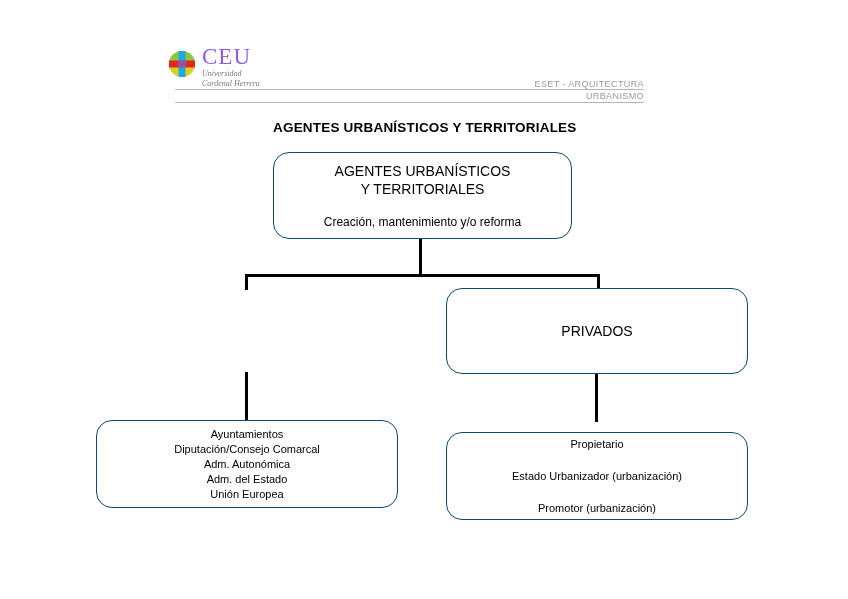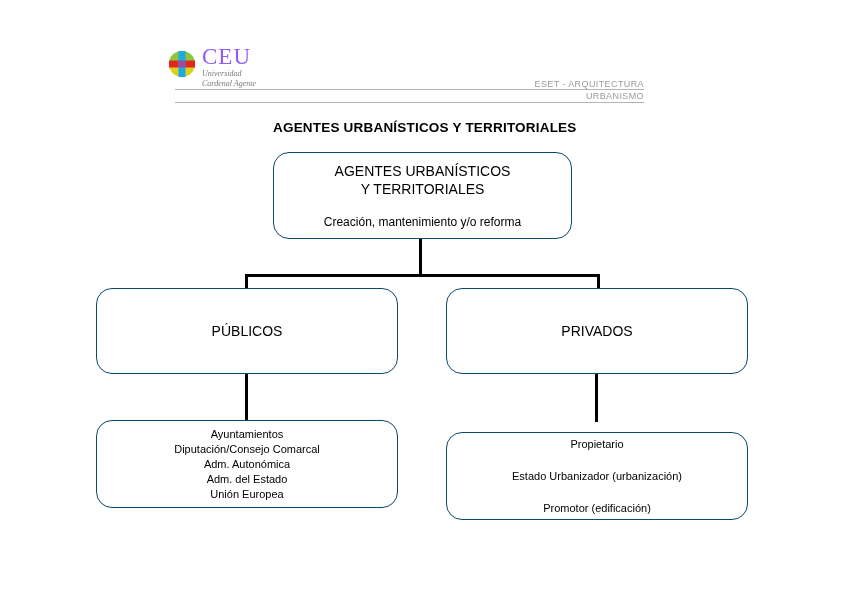--- a/index.html
+++ b/index.html
@@ -220,21 +220,21 @@
     <svg class="logo-mark" viewBox="0 0 28 28" xmlns="http://www.w3.org/2000/svg">
       <circle cx="14" cy="14" r="13" fill="#d9d21a"></circle>
       <path d="M14 1 a13 13 0 0 1 13 13 l-13 0 z" fill="#8cc63e"></path>
       <path d="M1 14 a13 13 0 0 1 13 -13 l0 13 z" fill="#8cc63e"></path>
       <rect x="1" y="10.5" width="26" height="7" fill="#e2281e"></rect>
       <rect x="10.5" y="1" width="7" height="26" fill="#1fa9e0"></rect>
       <rect x="10.5" y="10.5" width="7" height="7" fill="#9a4ea0"></rect>
     </svg>
     <div class="logo-word">CEU</div>
     <div class="logo-sub">Universidad
-Cardenal Agente</div>
+Cardenal Herrera</div>
   </div>
 
   <div class="rule-top"></div>
 
   <div class="hdr-right">
     <div class="hdr-line1">ESET - ARQUITECTURA</div>
     <div class="hdr-line2">URBANISMO</div>
   </div>
 
   <div class="rule-bottom"></div>
@@ -247,35 +247,32 @@
   <div class="conn conn-stub-right"></div>
   <div class="conn conn-pub-down"></div>
   <div class="conn conn-priv-down"></div>
 
   <div class="node node-root">
     <div class="root-title">AGENTES URBANÍSTICOS
 Y TERRITORIALES</div>
     <div class="root-sub">Creación, mantenimiento y/o reforma</div>
   </div>
 
-  <div class="node node-publicos">
-    <div class="node-mid-label">PÚBLICOS</div>
-  </div>
 
   <div class="node node-privados">
     <div class="node-mid-label">PRIVADOS</div>
   </div>
 
   <div class="node node-pub-list">
     <div class="leaf-line">Ayuntamientos</div>
     <div class="leaf-line">Diputación/Consejo Comarcal</div>
     <div class="leaf-line">Adm. Autonómica</div>
     <div class="leaf-line">Adm. del Estado</div>
     <div class="leaf-line">Unión Europea</div>
   </div>
 
   <div class="node node-priv-list">
     <div class="leaf-line-spaced">Propietario</div>
     <div class="leaf-line-spaced">Estado Urbanizador (urbanización)</div>
-    <div class="leaf-line-spaced">Promotor (edificación)</div>
+    <div class="leaf-line-spaced">Promotor (urbanización)</div>
   </div>
 
 </div>
 
 </body></html>

